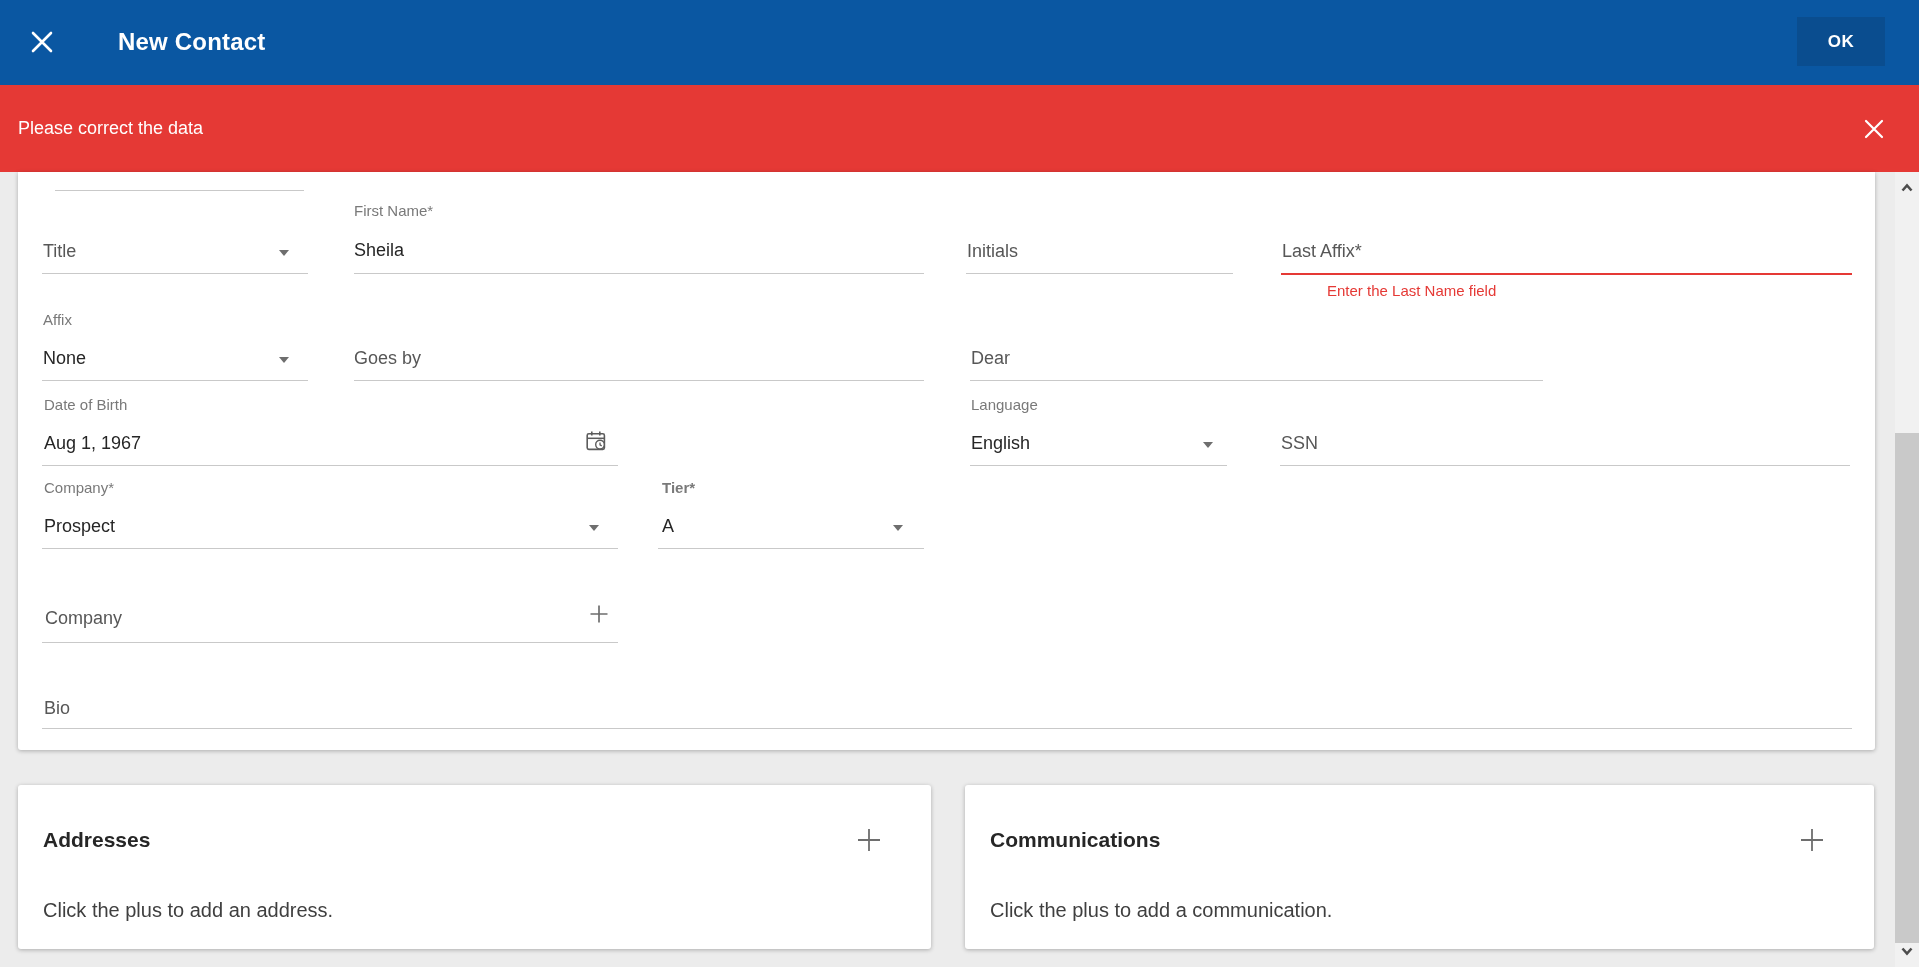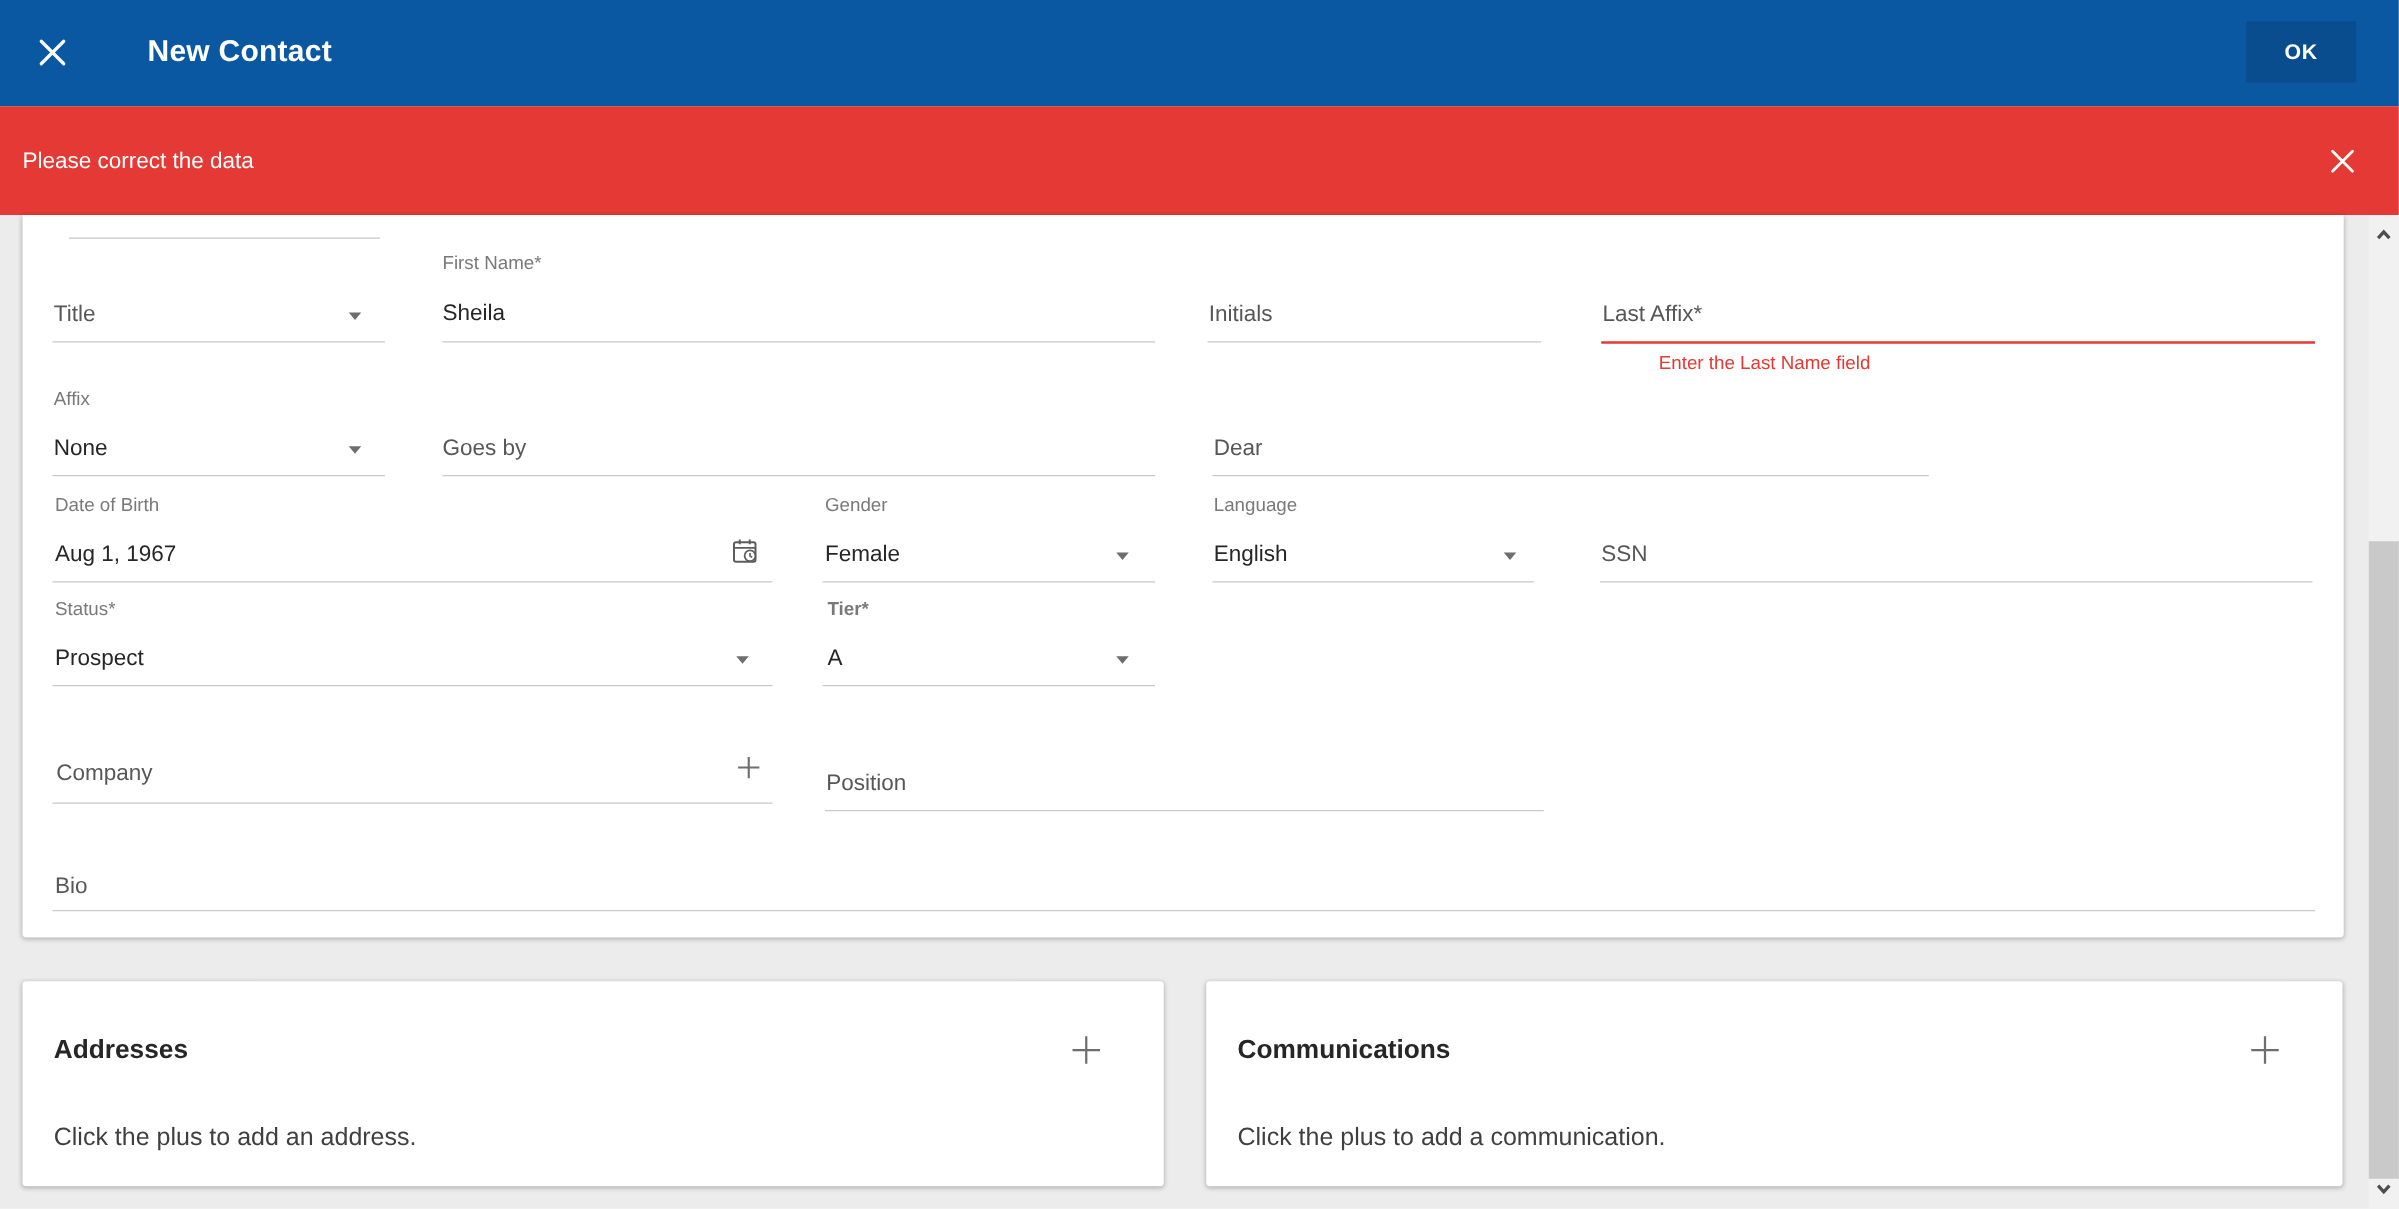--- a/index.html
+++ b/index.html
@@ -120,41 +120,35 @@
         <line x1="7.8" y1="2.6" x2="7.8" y2="6.4" stroke="#5c5c5c" stroke-width="1.6"></line>
         <line x1="15.8" y1="2.6" x2="15.8" y2="6.4" stroke="#5c5c5c" stroke-width="1.6"></line>
         <line x1="3.5" y1="9.3" x2="20.2" y2="9.3" stroke="#5c5c5c" stroke-width="1.5"></line>
         <circle cx="16" cy="15.6" r="4.3" fill="#ffffff" stroke="#5c5c5c" stroke-width="1.4"></circle>
         <path d="M16 13.4 V15.8 L17.7 16.9" stroke="#5c5c5c" stroke-width="1.3" fill="none"></path>
       </svg>
     </span>
     <div class="u" style="left:0;top:69px;width:576px;"></div>
   </div>
 
-  <div class="field" style="left:640px;top:224px;width:266px;height:70px;">
-    <span class="lbl" style="left:2px;top:0;">Gender</span>
-    <span class="val" style="left:2px;top:37px;">Female</span>
-    <span class="arr" style="left:235px;top:46px;"></span>
-    <div class="u" style="left:0;top:69px;width:266px;"></div>
-  </div>
 
   <div class="field" style="left:952px;top:224px;width:257px;height:70px;">
     <span class="lbl" style="left:1px;top:0;">Language</span>
     <span class="val" style="left:1px;top:37px;">English</span>
     <span class="arr" style="left:233px;top:46px;"></span>
     <div class="u" style="left:0;top:69px;width:257px;"></div>
   </div>
 
   <div class="field" style="left:1262px;top:252px;width:570px;height:42px;">
     <span class="ph" style="left:1px;top:9px;">SSN</span>
     <div class="u" style="left:0;top:41px;width:570px;"></div>
   </div>
 
   <div class="field" style="left:24px;top:307px;width:576px;height:70px;">
-    <span class="lbl" style="left:2px;top:0;">Status*</span>
+    <span class="lbl" style="left:2px;top:0;">Company*</span>
     <span class="val" style="left:2px;top:37px;">Prospect</span>
     <span class="arr" style="left:547px;top:46px;"></span>
     <div class="u" style="left:0;top:69px;width:576px;"></div>
   </div>
 
   <div class="field" style="left:640px;top:307px;width:266px;height:70px;">
     <span class="lbl" style="left:4px;top:0;font-weight:bold;">Tier*</span>
     <span class="val" style="left:4px;top:37px;">A</span>
     <span class="arr" style="left:235px;top:46px;"></span>
     <div class="u" style="left:0;top:69px;width:266px;"></div>
@@ -164,24 +158,20 @@
   <div class="field" style="left:24px;top:425px;width:576px;height:46px;">
     <span class="ph" style="left:3px;top:11px;">Company</span>
     <span class="icon24" style="left:545px;top:5px;">
       <svg width="24" height="24" viewBox="0 0 24 24">
           <path d="M12 3.5 V20.5 M3.5 12 H20.5" stroke="#6e6e6e" stroke-width="1.7"></path>
         </svg>
     </span>
     <div class="u" style="left:0;top:45px;width:576px;"></div>
   </div>
 
-  <div class="field" style="left:642px;top:435px;width:575px;height:42px;">
-    <span class="ph" style="left:1px;top:9px;">Position</span>
-    <div class="u" style="left:0;top:41px;width:575px;"></div>
-  </div>
 
   <div class="field" style="left:24px;top:515px;width:1810px;height:42px;">
     <span class="ph" style="left:2px;top:11px;">Bio</span>
     <div class="u" style="left:0;top:41px;width:1810px;"></div>
   </div>
 
 </div>
 
 <div class="card addr-card">
   <div class="sec-title">Addresses</div>

